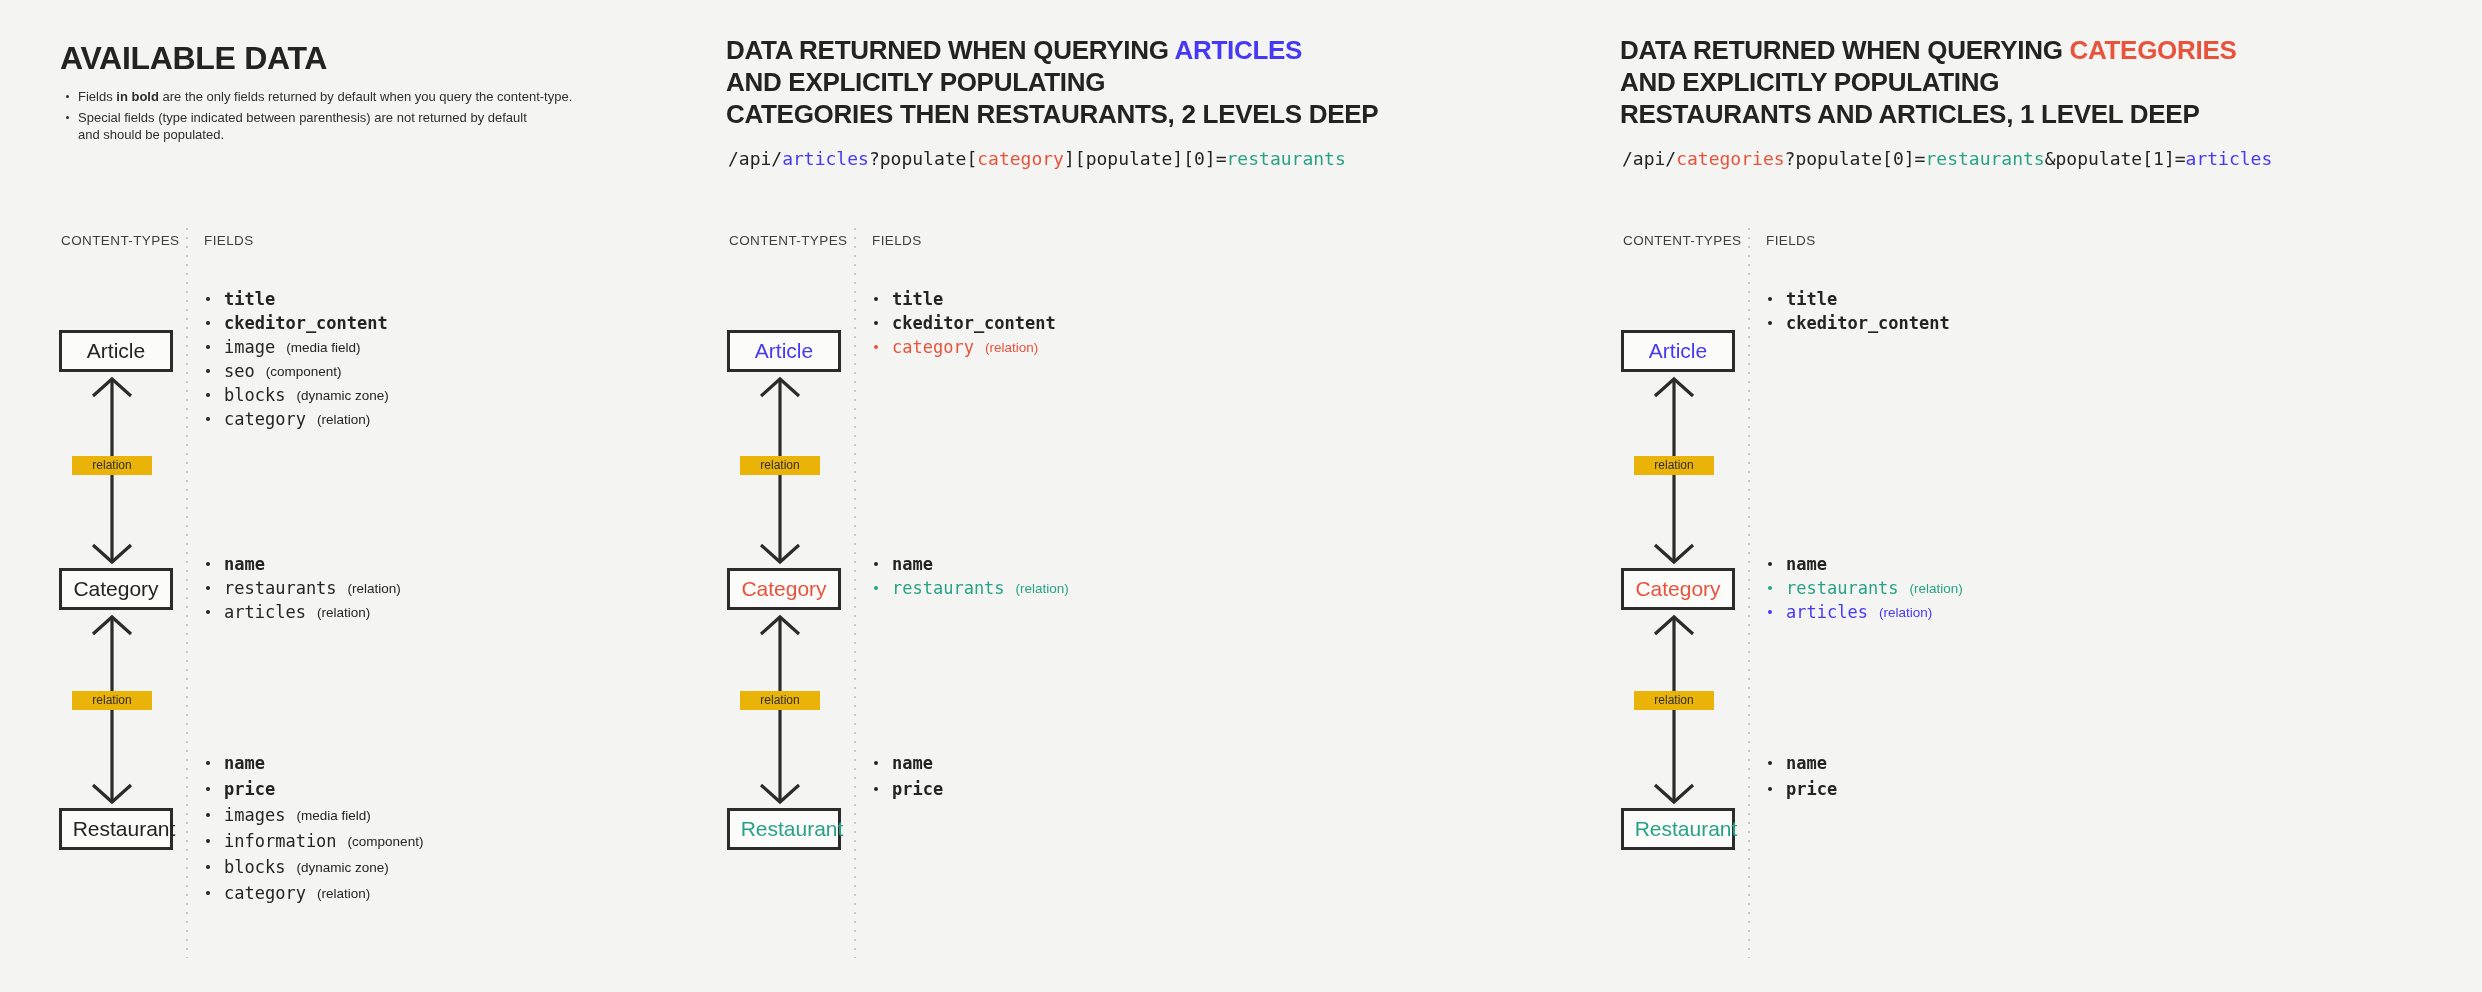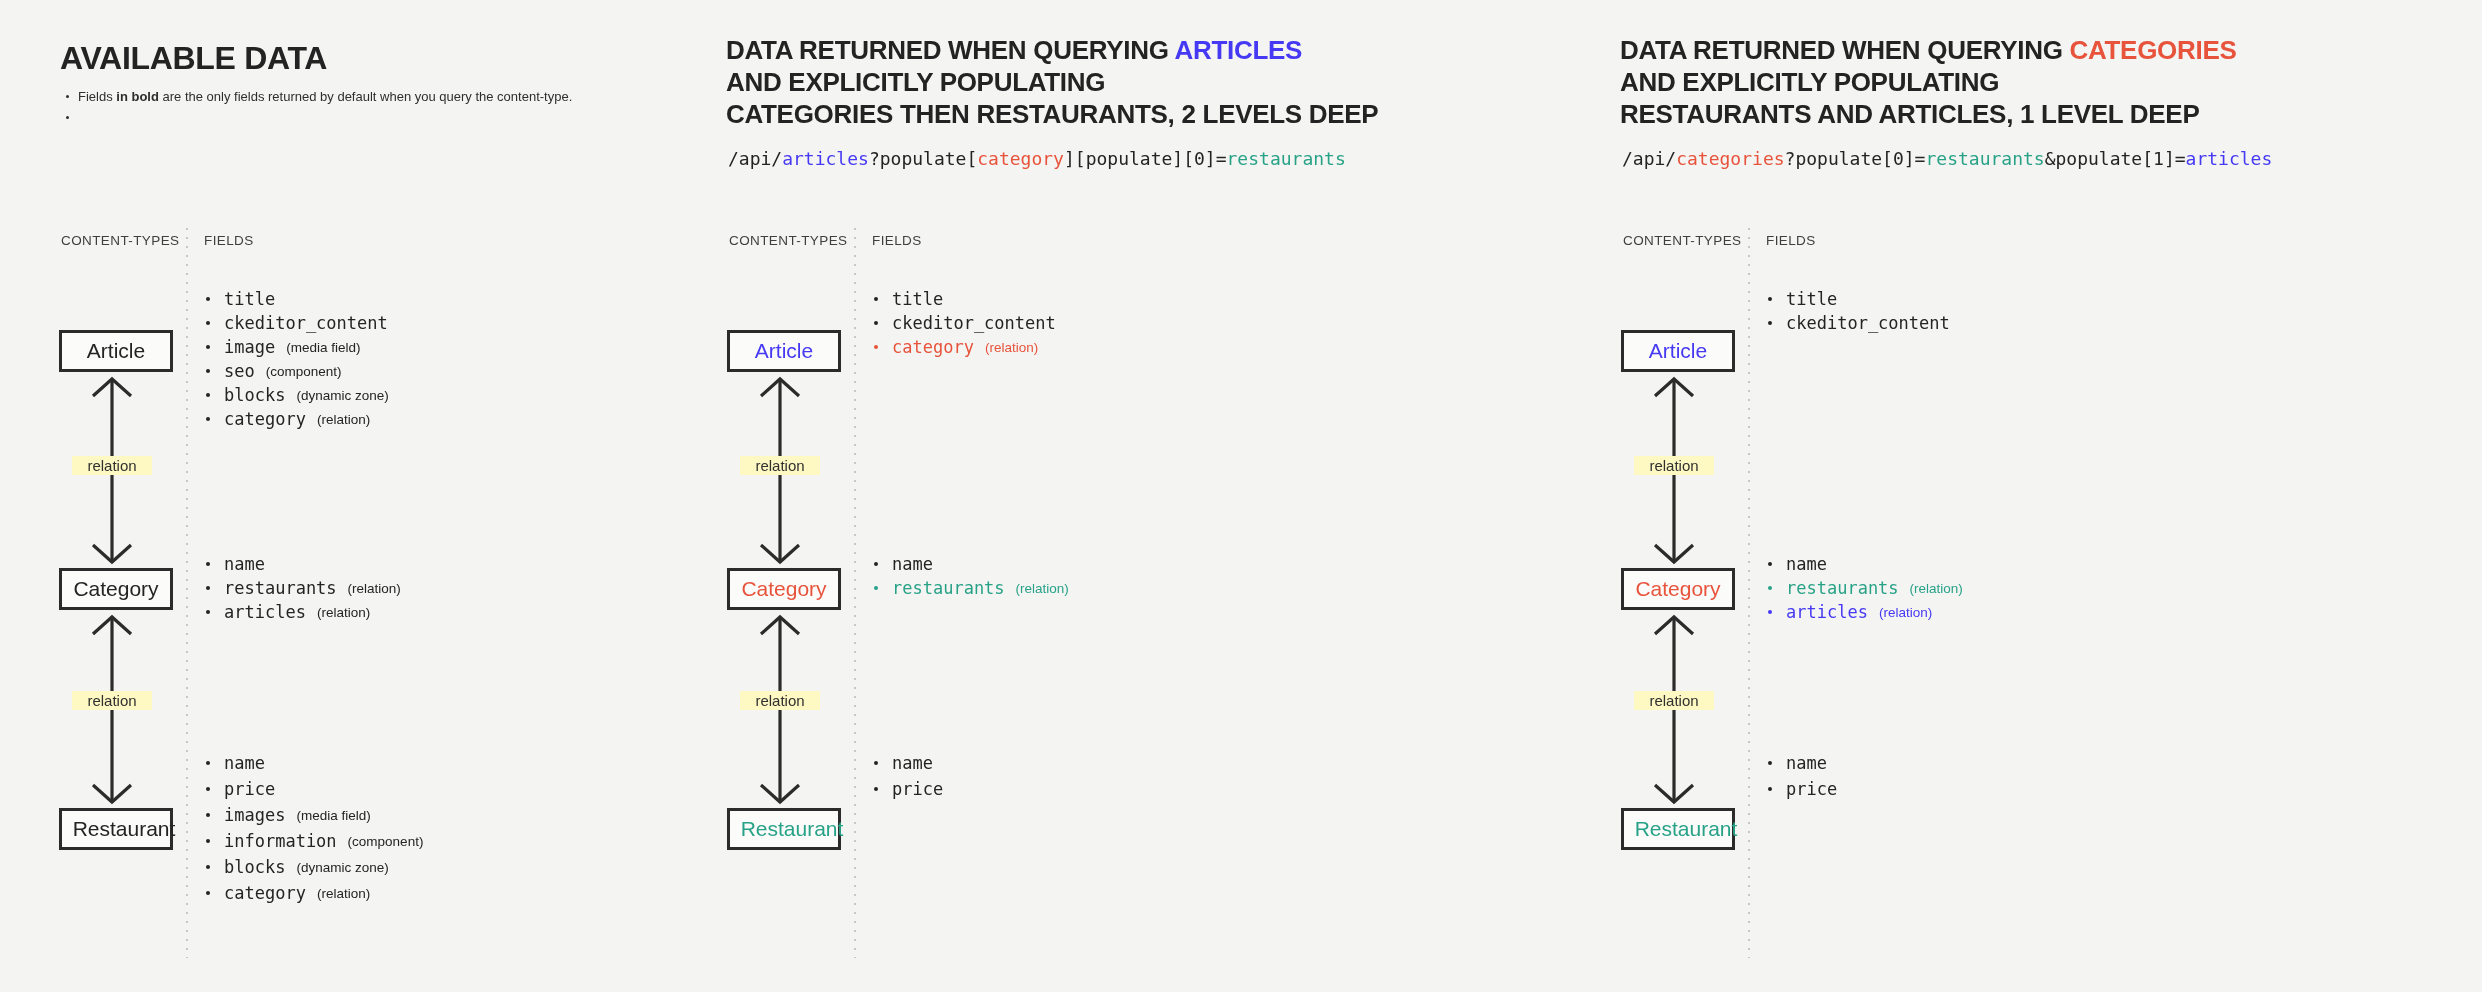--- a/index.html
+++ b/index.html
@@ -60,35 +60,35 @@
   .t-restaurant{ top:808px;padding-left:16px; }
   .boxlabel{ font-size:21px; white-space:nowrap; }
 
   
   .conn{ position:absolute; left:30px; width:48px; display:block; }
   .conn1{ top:375px; height:191px; }
   .conn2{ top:613px; height:193px; }
   .conn polyline{ fill:none; stroke:#2b2b2b; stroke-width:3.2; stroke-linejoin:miter; }
   .rlabel{
     position:absolute; left:14px; width:80px; text-align:center;
-    font-size:15px; line-height:19px; color:#303030; background:#fef9c3;
+    font-size:12px; line-height:19px; color:#303030; background:#eab308;
   }
   .rl1{ top:456px; }
   .rl2{ top:691px; }
 
   
   .flist{ position:absolute; left:148px; }
   .fl-article{ top:287px; }
   .fl-category{ top:552px; }
   .fl-restaurant{ top:750px; }
   .frow{ display:flex; align-items:center; height:24px; white-space:nowrap; }
   .fl-restaurant .frow{ height:26px; }
   .bullet{ flex:none; width:4px; height:4px; border-radius:50%; background:currentColor; margin-right:14px; }
   .fname{ font-family:"DejaVu Sans Mono", monospace; font-size:17px; }
-  .fname.b{ font-weight:normal;text-align:center; }
+  .fname.b{ font-weight:bold;text-align:center; }
   .fnote{ font-size:13.5px; margin-left:11px; }
 
   
   .c-ink{ color:#242424; }
   .c-blue{ color:#4639f4; }
   .c-red{ color:#e8533c; }
   .c-teal{ color:#28a287; }
 </style>
 </head>
 <body>
@@ -98,20 +98,21 @@
   <section class="panel p1">
     <div class="h1">AVAILABLE DATA</div>
 
     <div class="notes">
       <div class="note">
         <span class="nbullet"></span>
         <span><span>Fields </span><b>in bold</b><span> are the only fields returned by default when you query the content-type.</span></span>
       </div>
       <div class="note">
         <span class="nbullet"></span>
+        <span><span>Special fields (type indicated between parenthesis) are not returned by default</span><br><span>and should be populated.</span></span>
       </div>
     </div>
 
     <div class="colhdr ct">CONTENT-TYPES</div>
     <div class="divider"></div>
     <div class="colhdr fl">FIELDS</div>
 
     <div class="ctbox t-article">
       <span class="boxlabel c-ink">Article</span>
     </div>

